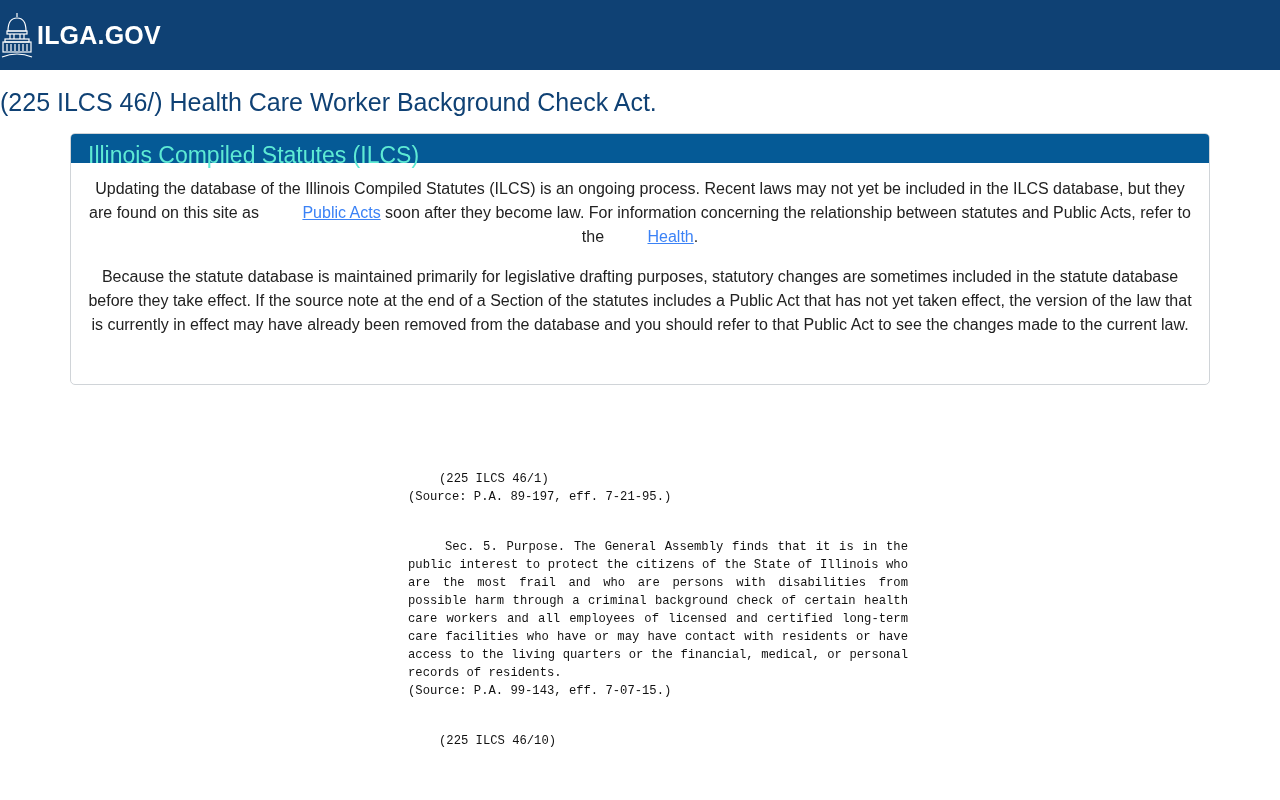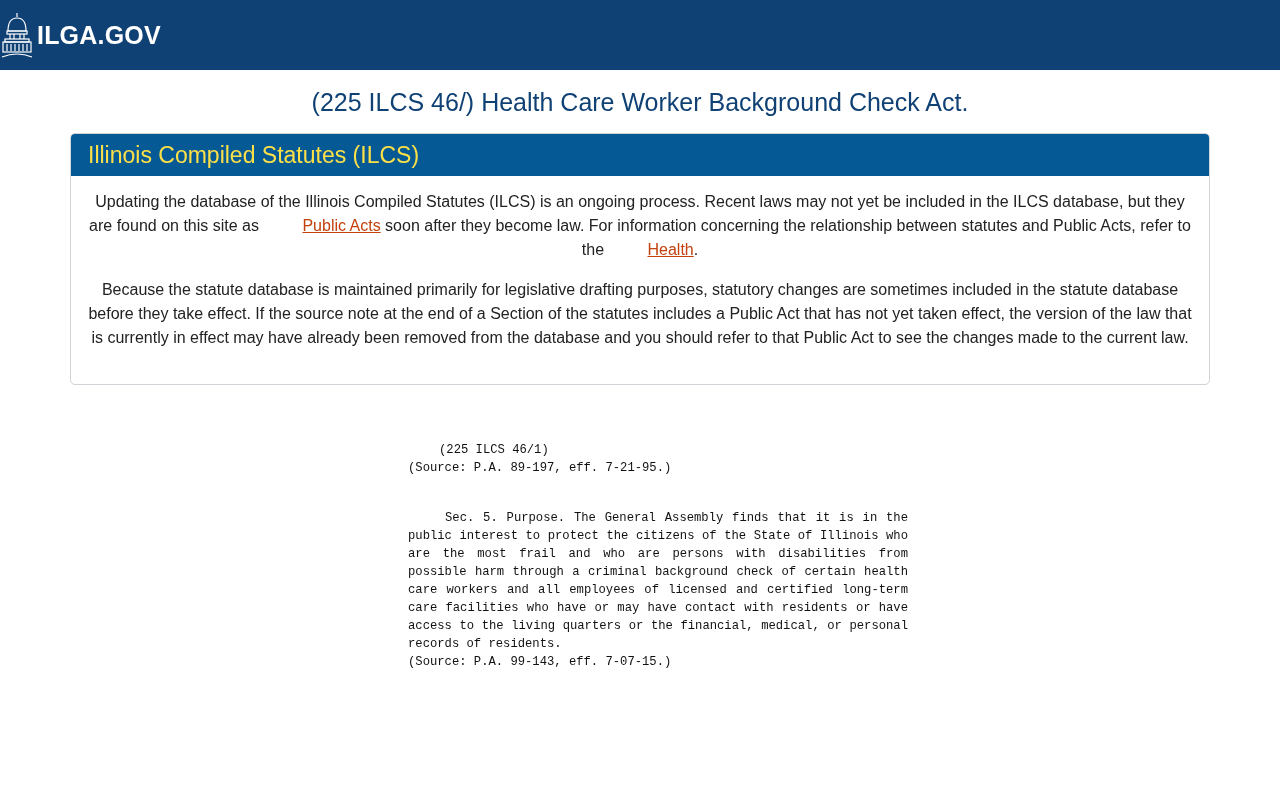--- a/index.html
+++ b/index.html
@@ -8,43 +8,43 @@
 
   .topbar {
     height: 70px; background: #0f4174; display: flex; align-items: center;
     padding-left: 0;
   }
   .logo { display: flex; align-items: center; text-decoration: none; }
   .logo svg { width: 34px; height: 48px; margin-right: 3px; }
   .logo-text { color: #fff; font-weight: bold; font-size: 25px; letter-spacing: 0.2px; }
 
   .page-title {
-    text-align: center; color: #0f4174; font-size: 25px; font-weight: normal;
+    color: #0f4174; font-size: 25px; font-weight: normal;
     margin-top: 18px; height: 28px; line-height: 28px;
   }
 
   .card {
     position: absolute; left: 70px; top: 133px; width: 1140px; height: 252px;
     border: 1px solid #d0d4d8; border-radius: 5px; overflow: hidden; background: #fff;
   }
   .card-header {
-    background: #055a96; color: #fde047; height: 42px; padding-left: 17px;
+    background: #055a96; color: #5eead4; height: 29px; padding-left: 17px;
     font-size: 23px; line-height: 43px;
   }
   .card-body {
     padding: 14px 16px 0 16px; text-align: center; font-size: 16px; line-height: 24px; color: #222;
   }
   .card-body p { margin-bottom: 16px; }
-  .card-body a { color: #c2410c; text-decoration: underline; padding-left: 39px; }
+  .card-body a { color: #3b82f6; text-decoration: underline; padding-left: 39px; }
 
   .statute {
     position: absolute; left: 408px; top: 441px; width: 500px;
     font-family: "Liberation Mono", monospace; font-size: 12.2px; line-height: 18px; color: #111;
   }
-  .section { margin-bottom: 32px; }
+  .section { margin-bottom: 32px; margin-top: 29px; }
   .cite { padding-left: 31px; white-space: pre; }
   .body-text { text-align: justify; text-indent: 37px; }
   .source { white-space: pre; }
 </style>
 </head>
 <body>
 
 <header class="topbar">
   <a class="logo">
     <svg viewBox="0 0 34 48" fill="none" stroke="#ffffff" stroke-width="1.2">
@@ -82,14 +82,15 @@
 <main class="statute">
   <div class="section">
     <div class="cite">(225 ILCS 46/1)</div>
     <div class="source">(Source: P.A. 89-197, eff. 7-21-95.)</div>
   </div>
   <div class="section">
     <div class="body-text">Sec. 5. Purpose. The General Assembly finds that it is in the public interest to protect the citizens of the State of Illinois who are the most frail and who are persons with disabilities from possible harm through a criminal background check of certain health care workers and all employees of licensed and certified long-term care facilities who have or may have contact with residents or have access to the living quarters or the financial, medical, or personal records of residents.</div>
     <div class="source">(Source: P.A. 99-143, eff. 7-07-15.)</div>
   </div>
   <div class="section">
+    <div class="cite">(225 ILCS 46/10)</div>
   </div>
 </main>
 
 </body></html>

